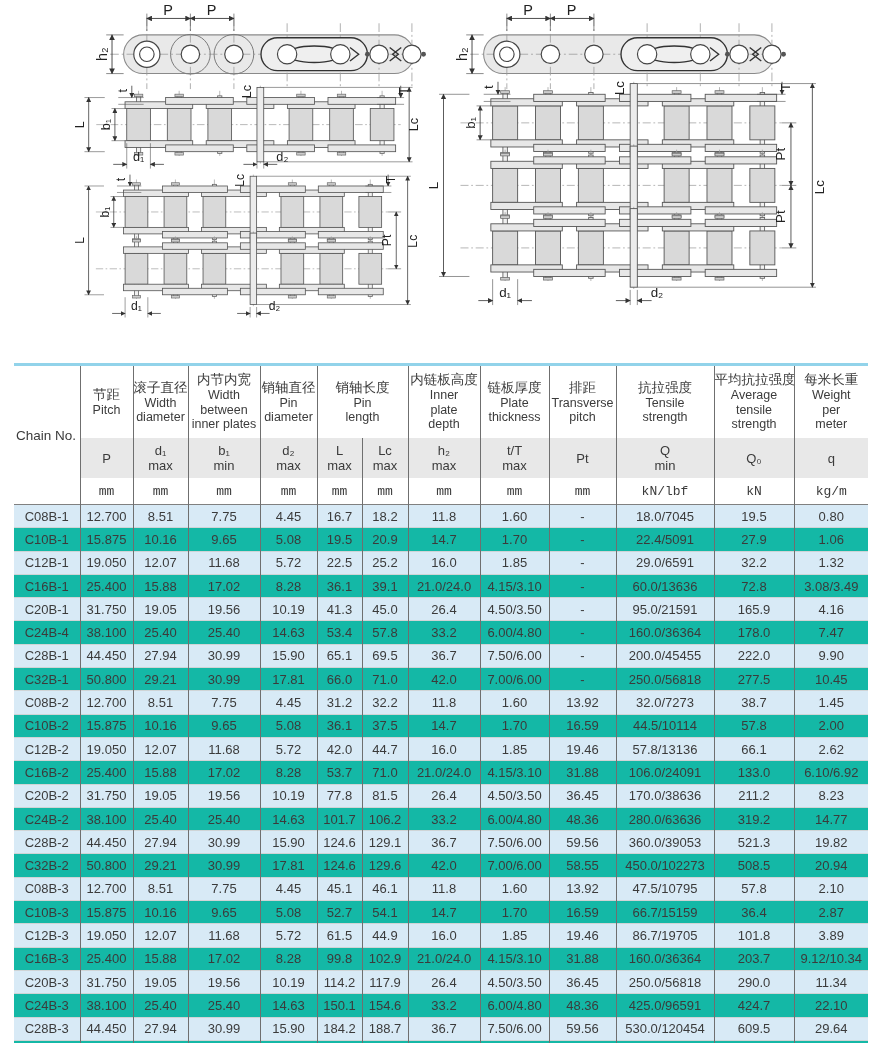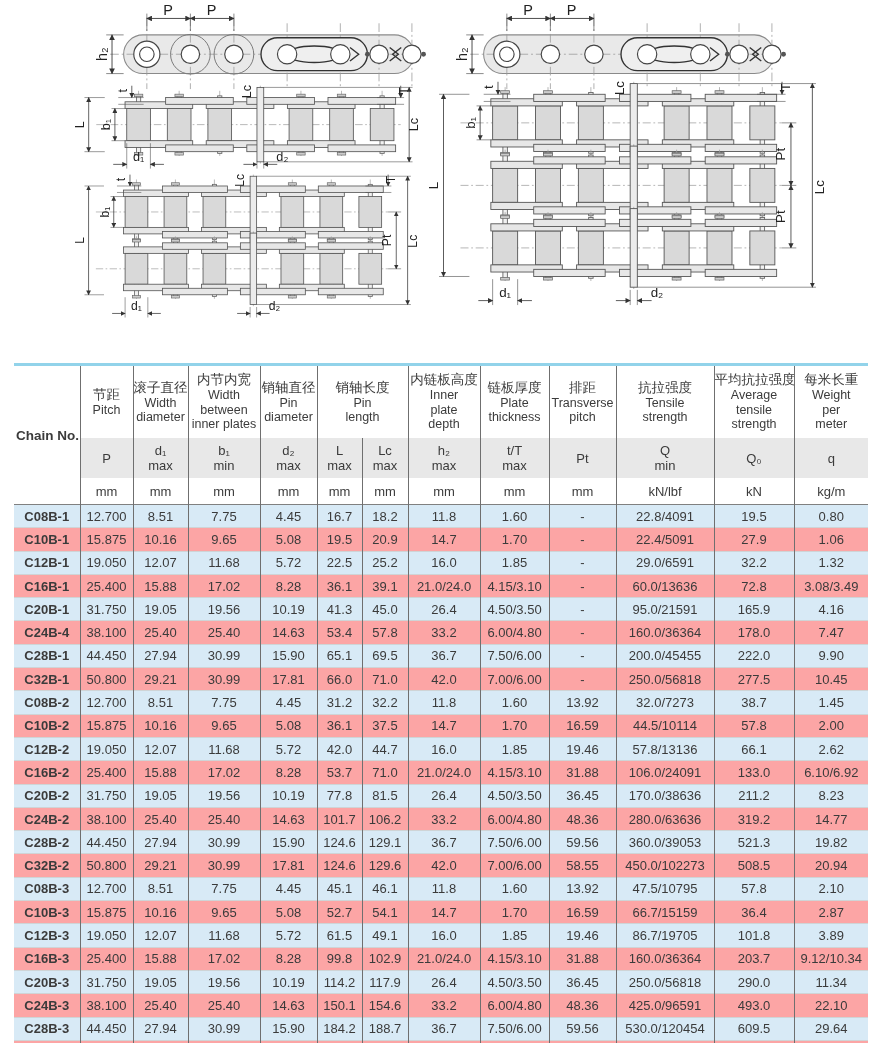--- a/index.html
+++ b/index.html
@@ -32,31 +32,31 @@
   .ext{stroke:#555;stroke-width:.7;fill:none;}
   .dlabel{font:15px "Liberation Sans",sans-serif;fill:#222;}
 
   
   .table-wrap{position:absolute;left:14px;top:363px;width:854px;}
   #spec-table{width:854px;border-collapse:collapse;table-layout:fixed;
               border-bottom:1px solid #cfd4d6;}
   #spec-table th,#spec-table td{
     border-left:1px solid #6f6f6f;font-weight:normal;text-align:center;
     padding:0;overflow:hidden;white-space:nowrap;font-size:13px;color:#3b3b3b;}
-  #spec-table .col-chain{border-left:none;font-weight:bold;}
+  #spec-table .col-chain{border-left:none;}
   #spec-table thead tr.hrow1 th{height:72px;vertical-align:middle;}
   #spec-table thead tr.hrow2 th{height:40px;background:#e8e8e8;vertical-align:middle;line-height:15px;}
-  #spec-table thead tr.hrow3 th{height:26px;vertical-align:middle;}
+  #spec-table thead tr.hrow3 th{height:26px;vertical-align:middle;font-family:Liberation Mono, monospace;}
   #spec-table thead th.col-chain{background:#fff;text-align:left;padding-left:2px;font-size:13.5px;}
   #spec-table .hgroup .cn{font-size:13.5px;line-height:16px;}
   #spec-table .hgroup .en{font-size:12.5px;line-height:14.5px;white-space:pre-line;}
   #spec-table tbody td{height:22.3px;border-top:1px solid #cfd4d6;}
   #spec-table tbody tr:first-child td{border-top:1px solid #808080;}
   #spec-table tbody tr.odd{background:#d8eaf6;}
-  #spec-table tbody tr.even{background:#fca5a5;}
+  #spec-table tbody tr.even{background:#14b8a6;}
 </style>
 </head>
 <body>
 
 <svg width="0" height="0" style="position:absolute" aria-hidden="true">
   <defs>
     <marker id="arr" viewBox="0 0 10 10" refX="9" refY="5" markerWidth="6.5" markerHeight="6.5" orient="auto-start-reverse">
       <path d="M0,0L10,5L0,10z" fill="#333"></path>
     </marker>
 
@@ -417,21 +417,21 @@
           <td class="col-chain">C08B-1</td>
           <td>12.700</td>
           <td>8.51</td>
           <td>7.75</td>
           <td>4.45</td>
           <td>16.7</td>
           <td>18.2</td>
           <td>11.8</td>
           <td>1.60</td>
           <td>-</td>
-          <td>22.8/4091</td>
+          <td>18.0/7045</td>
           <td>19.5</td>
           <td>0.80</td>
         </tr>
         <tr class="even">
           <td class="col-chain">C10B-1</td>
           <td>15.875</td>
           <td>10.16</td>
           <td>9.65</td>
           <td>5.08</td>
           <td>19.5</td>
@@ -683,21 +683,21 @@
           <td>36.4</td>
           <td>2.87</td>
         </tr>
         <tr class="odd">
           <td class="col-chain">C12B-3</td>
           <td>19.050</td>
           <td>12.07</td>
           <td>11.68</td>
           <td>5.72</td>
           <td>61.5</td>
-          <td>49.1</td>
+          <td>44.9</td>
           <td>16.0</td>
           <td>1.85</td>
           <td>19.46</td>
           <td>86.7/19705</td>
           <td>101.8</td>
           <td>3.89</td>
         </tr>
         <tr class="even">
           <td class="col-chain">C16B-3</td>
           <td>25.400</td>
@@ -733,21 +733,21 @@
           <td>38.100</td>
           <td>25.40</td>
           <td>25.40</td>
           <td>14.63</td>
           <td>150.1</td>
           <td>154.6</td>
           <td>33.2</td>
           <td>6.00/4.80</td>
           <td>48.36</td>
           <td>425.0/96591</td>
-          <td>493.0</td>
+          <td>424.7</td>
           <td>22.10</td>
         </tr>
         <tr class="odd">
           <td class="col-chain">C28B-3</td>
           <td>44.450</td>
           <td>27.94</td>
           <td>30.99</td>
           <td>15.90</td>
           <td>184.2</td>
           <td>188.7</td>

